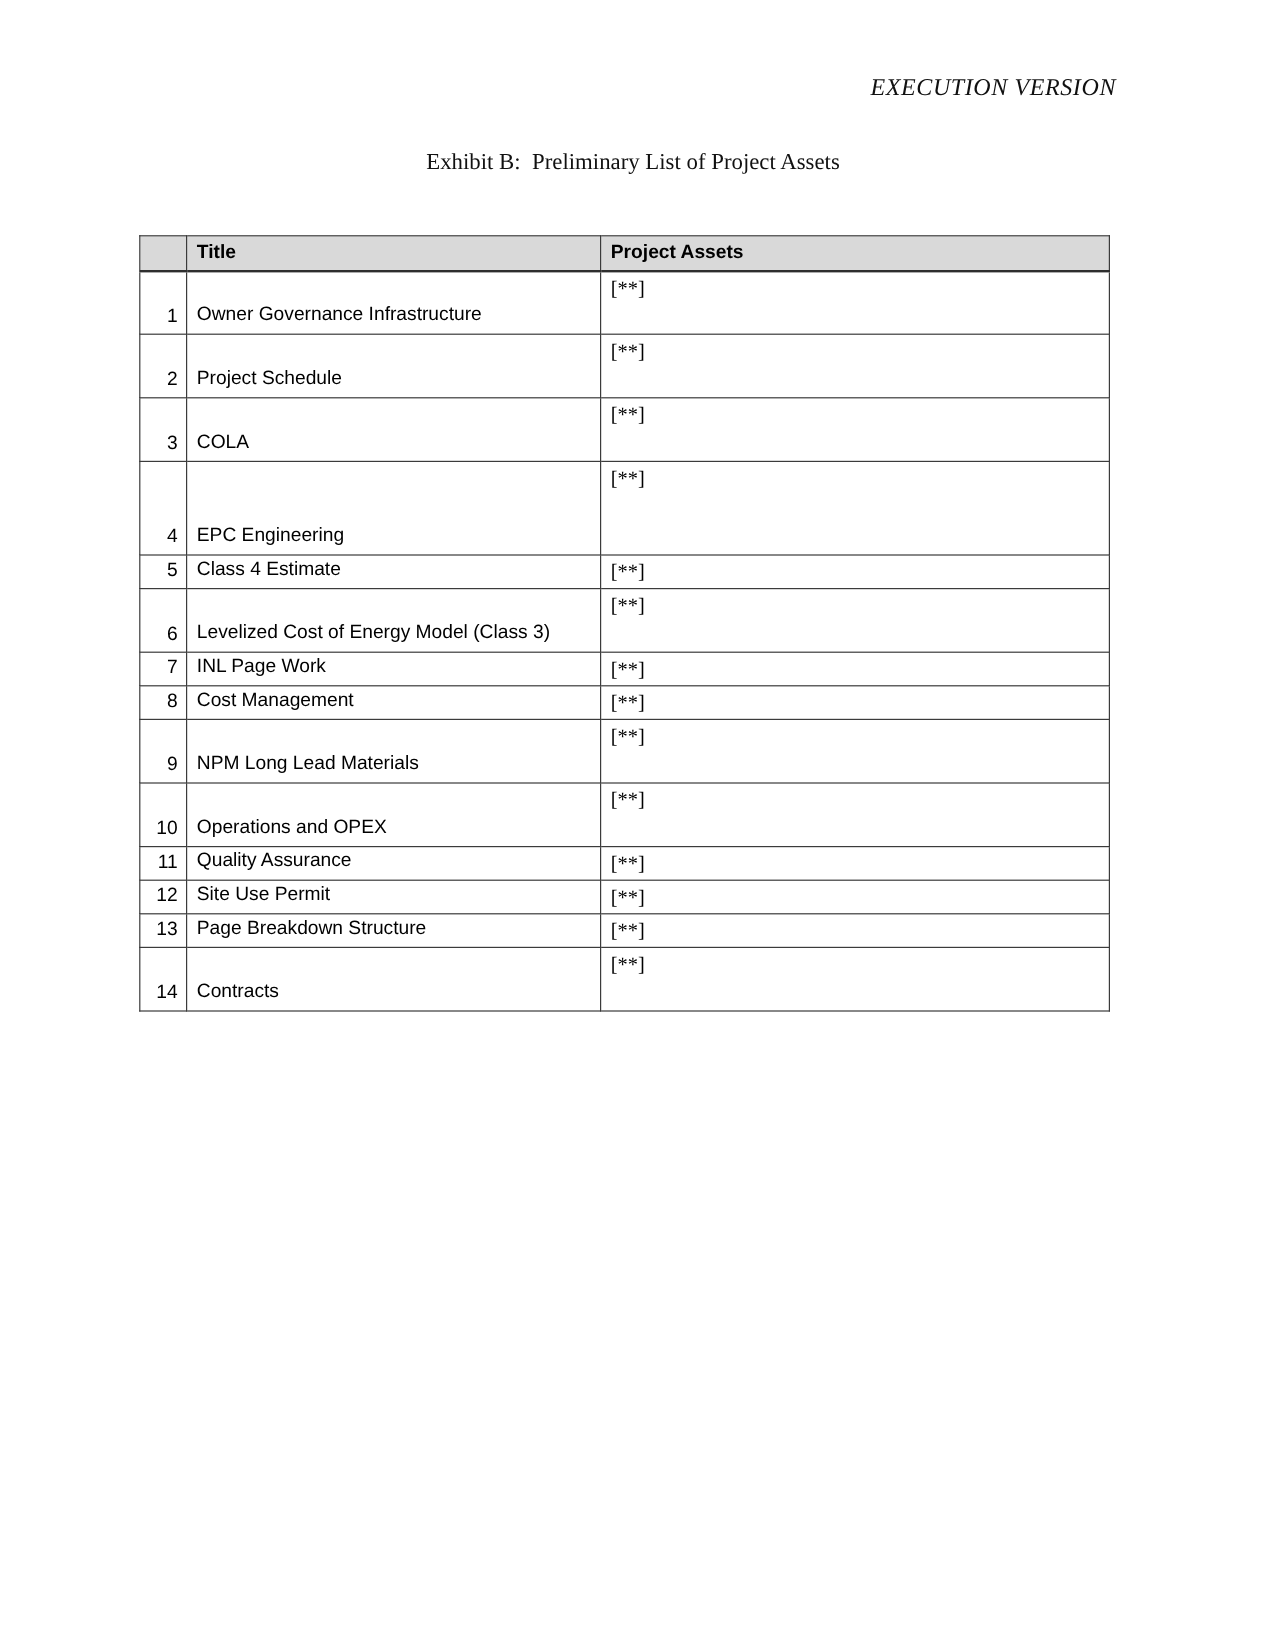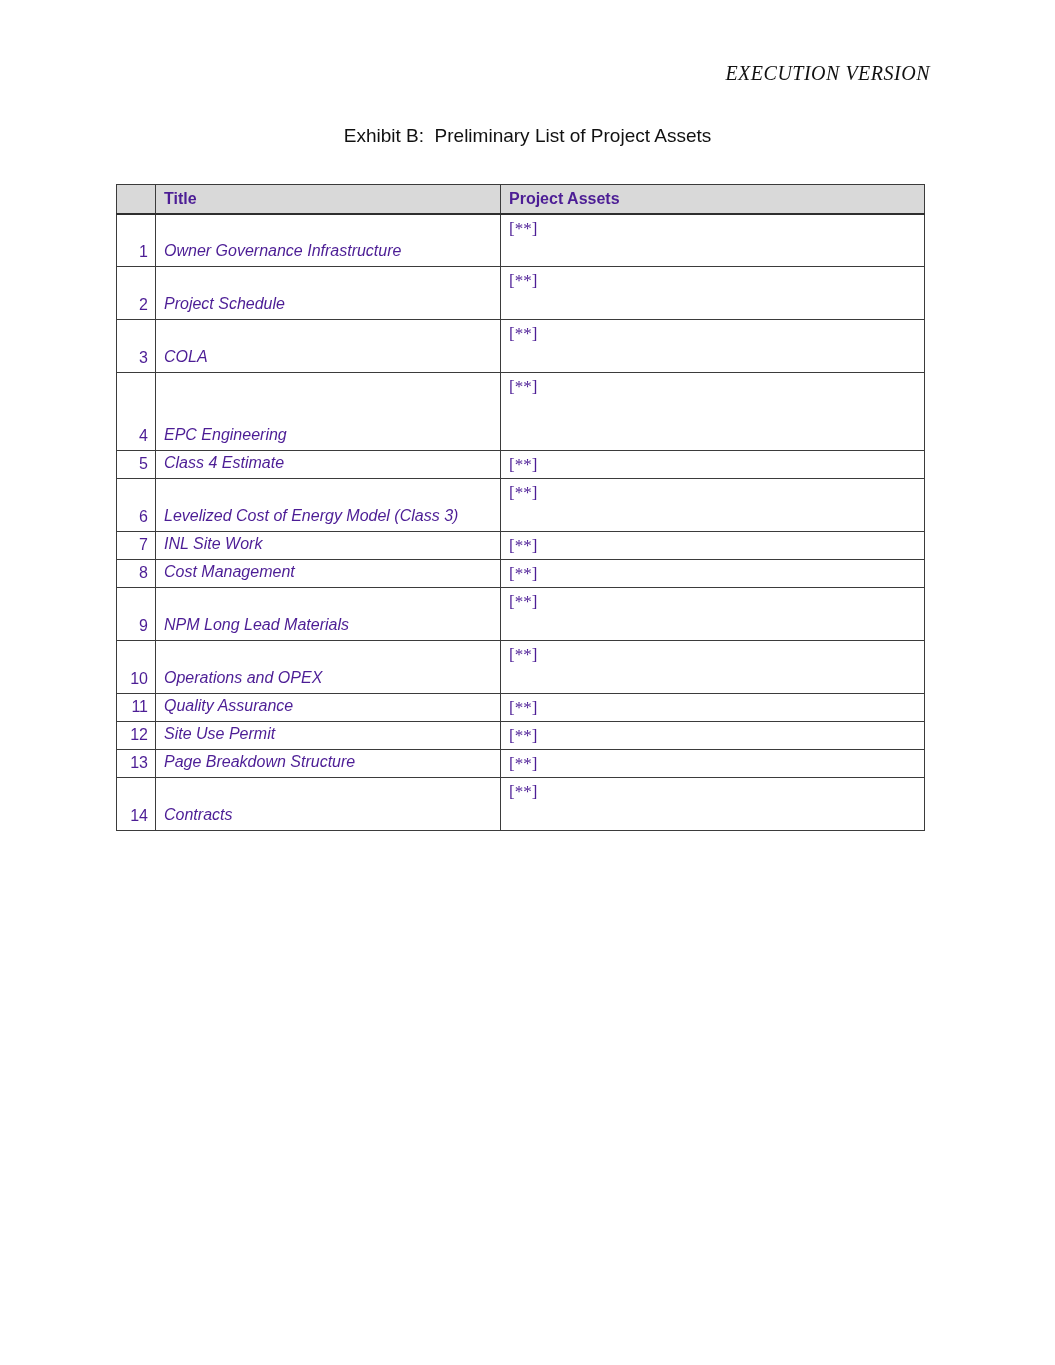--- a/index.html
+++ b/index.html
@@ -22,35 +22,35 @@
     font-size: 20px;
     letter-spacing: 0.5px;
     color: #111111;
   }
   .exhibit-title {
     position: absolute;
     top: 125px;
     left: 0;
     width: 100%;
     text-align: center;
-    font-family: Liberation Sans, sans-serif;
+    font-family: Liberation Serif, serif;
     font-size: 19px;
     white-space: pre-wrap;
     color: #111111;
   }
   table.assets-table {
     position: absolute;
-    top: 184px;
+    top: 196px;
     left: 116px;
     width: 808px;
     border-collapse: collapse;
     table-layout: fixed;
     font-family: "Liberation Sans", sans-serif;
     font-size: 16px;
-    color: #4c1d95;
+    color: #000000;
   }
   table.assets-table col.c-num    { width: 39px; }
   table.assets-table col.c-title  { width: 345px; }
   table.assets-table col.c-assets { width: 424px; }
   table.assets-table th,
   table.assets-table td {
     border: 1px solid #3b3b3b;
   }
   table.assets-table thead th {
     background: #d9d9d9;
@@ -67,21 +67,20 @@
   tr.size-l { height: 78px; }
   td.num {
     text-align: right;
     vertical-align: bottom;
     padding: 2px 7px 5px 2px;
   }
   td.title {
     vertical-align: bottom;
     padding: 2px 8px 5px 8px;
     line-height: 20px;
-    font-style: italic;
   }
   td.assets {
     vertical-align: top;
     padding: 4px 8px 2px 8px;
     font-family: "Liberation Serif", serif;
     font-size: 17px;
   }
   .page-footer {
     position: absolute;
     top: 1282px;
@@ -141,21 +140,21 @@
           <td class="title">Class 4 Estimate</td>
           <td class="assets">[**]</td>
         </tr>
         <tr class="size-m">
           <td class="num">6</td>
           <td class="title">Levelized Cost of Energy Model (Class 3)</td>
           <td class="assets">[**]</td>
         </tr>
         <tr class="size-s">
           <td class="num">7</td>
-          <td class="title">INL Site Work</td>
+          <td class="title">INL Page Work</td>
           <td class="assets">[**]</td>
         </tr>
         <tr class="size-s">
           <td class="num">8</td>
           <td class="title">Cost Management</td>
           <td class="assets">[**]</td>
         </tr>
         <tr class="size-m">
           <td class="num">9</td>
           <td class="title">NPM Long Lead Materials</td>

